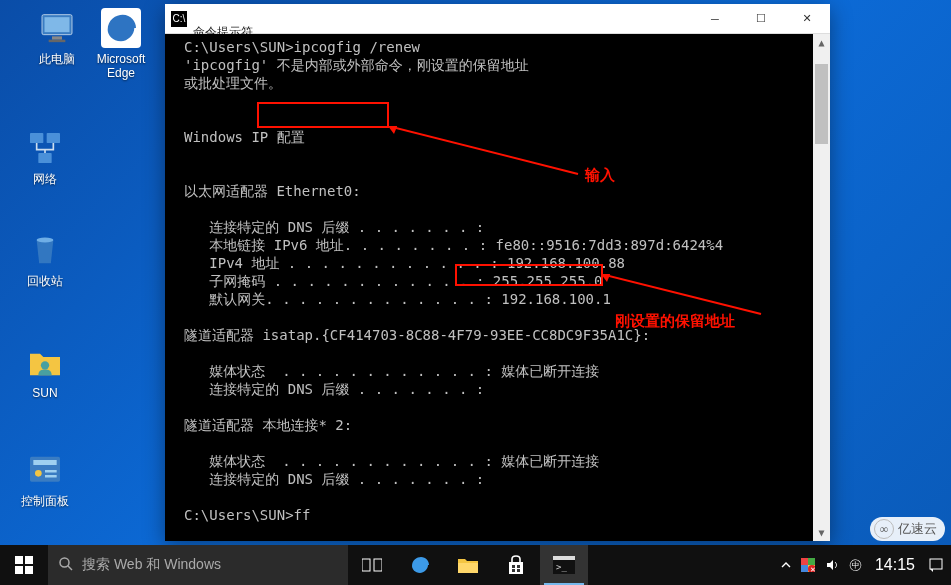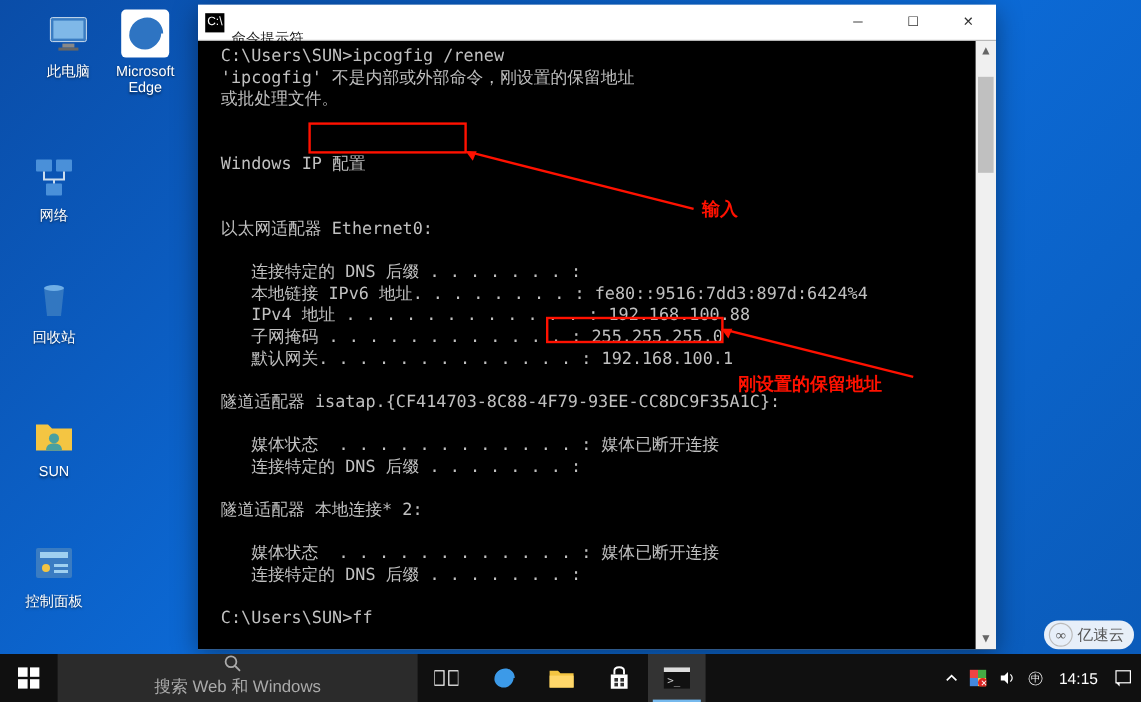--- a/index.html
+++ b/index.html
@@ -24,28 +24,28 @@
   .scrollbar .arr { position:absolute; left:0; right:0; height:17px; display:flex; align-items:center; justify-content:center; color:#666; font-size:10px; }
   .scrollbar .arr.up { top:0; } .scrollbar .arr.dn { bottom:0; }
   
   .annot-box1 { position:absolute; border:2px solid #f10; }
   .annot-box2 { position:absolute; border:2px solid #f10; }
   .annot-text { position:absolute; color:#f10; font-size:15px; font-weight:bold; font-family:Liberation Serif, serif; }
   .annot-arrow { position:absolute; pointer-events:none; }
   
   .taskbar { position:absolute; left:0; right:0; bottom:0; height:40px; background:#101010; display:flex; align-items:stretch; color:#fff; }
   .start { width:48px; display:flex; align-items:center; justify-content:center; }
-  .searchbox { width:300px; background:#2b2b2b; display:flex; align-items:center; padding:0 10px; font-size:14px; color:#aaa;flex-direction:column; }
+  .searchbox { width:300px; background:#2b2b2b; display:flex; align-items:center; padding:0 10px; font-size:14px; color:#aaa; }
   .searchbox .sic { margin-right:8px; }
   .tbicon { width:48px; display:flex; align-items:center; justify-content:center; position:relative; }
   .tbicon.active { background:#333; }
   .tbicon.active::after { content:""; position:absolute; bottom:0; left:4px; right:4px; height:2px; background:#76b9ed; }
   .tray { margin-left:auto; display:flex; align-items:center; padding:0 2px; font-size:12px; }
   .tray .ti { padding:0 5px; display:flex; align-items:center; }
-  .clock { padding:0 8px; font-size:13px; text-align:center; }
+  .clock { padding:0 8px; font-size:16px; text-align:center; }
   
   .wm { position:absolute; right:6px; bottom:44px; display:flex; align-items:center; background:rgba(255,255,255,.9); border-radius:12px; padding:2px 8px 2px 4px; font-size:13px; color:#555; font-family:"Microsoft YaHei"; }
   .wm .wmic { width:20px; height:20px; border:1px solid #bbb; border-radius:50%; margin-right:4px; display:flex; align-items:center; justify-content:center; font-size:12px; }
 </style>
 </head>
 <body>
 
 <div class="desktop">
 
   <div class="dicon pc" style="left:20px; top:8px;">

